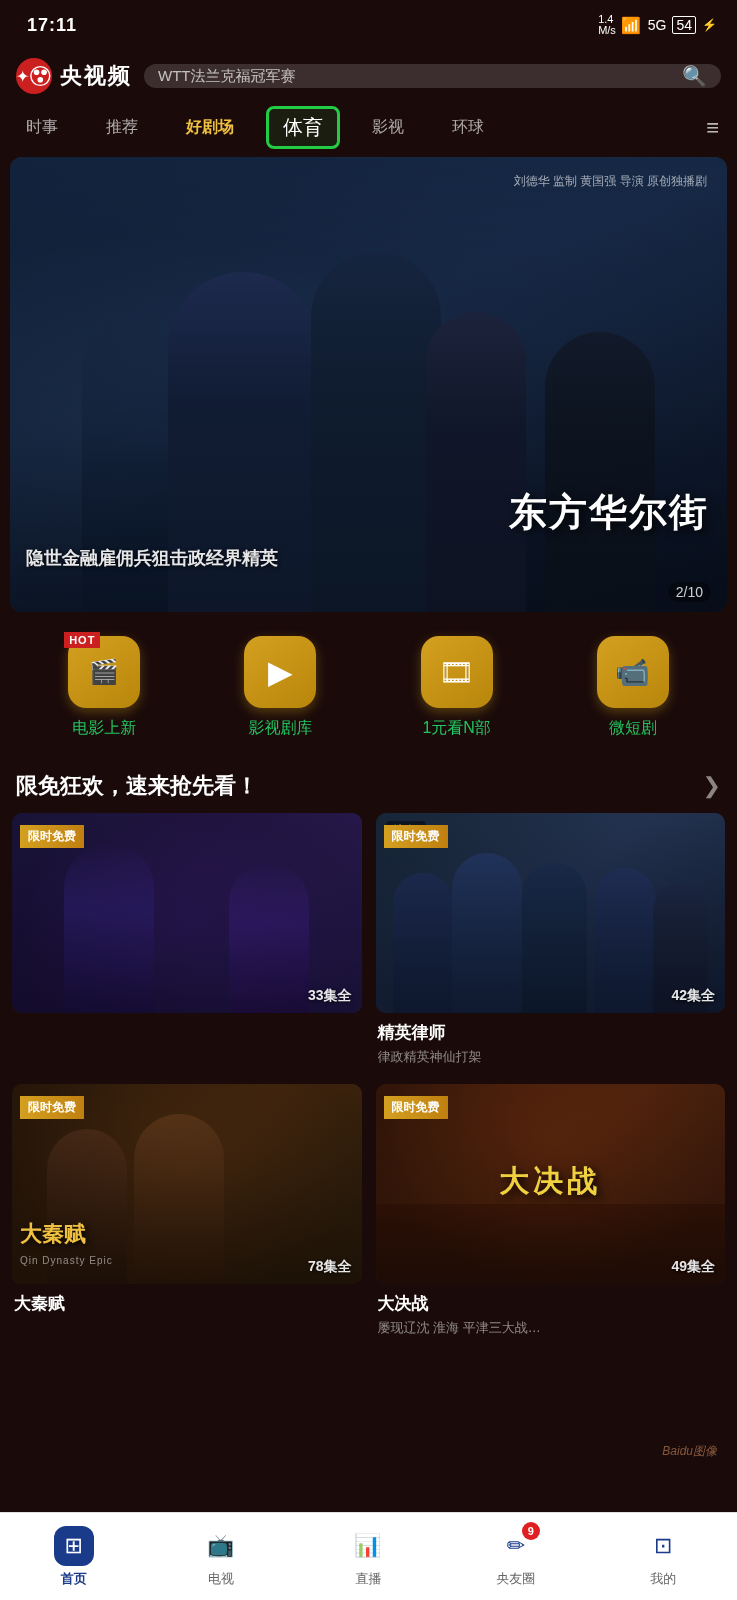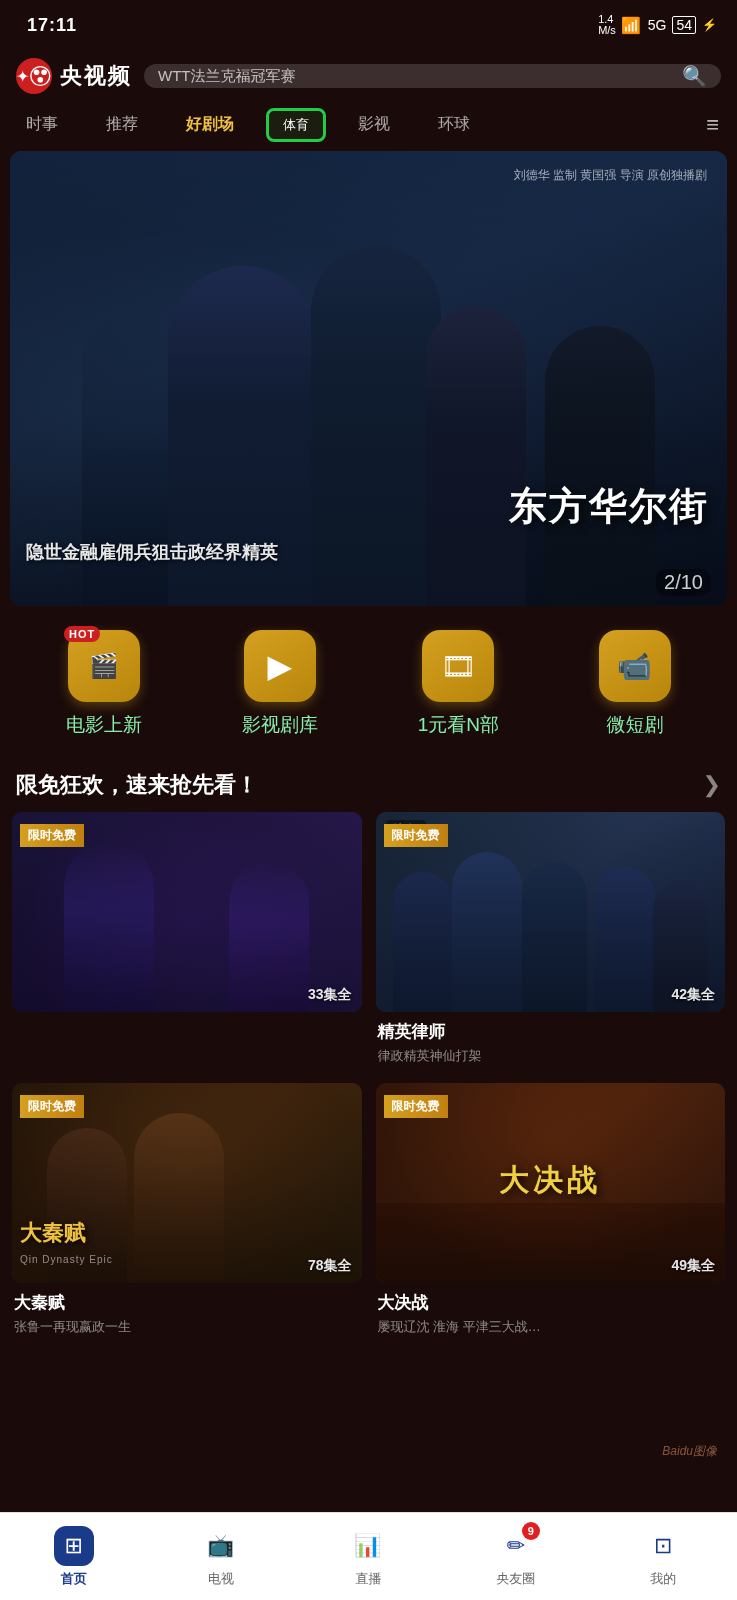--- a/index.html
+++ b/index.html
@@ -101,21 +101,21 @@
       white-space: nowrap;
       flex-shrink: 0;
       border-radius: 6px;
     }
     .nav-tab.active {
       color: #f0c040;
       font-weight: 700;
     }
     .nav-tab.highlighted {
       color: #fff;
-      font-size: 13px;
+      font-size: 20px;
       border: 3px solid #22cc44;
       border-radius: 8px;
       background: rgba(34,204,68,0.1);
       padding: 5px 14px;
     }
     .nav-menu-btn {
       margin-left: auto;
       font-size: 22px;
       color: rgba(255,255,255,0.7);
       padding: 4px 8px;
@@ -165,21 +165,21 @@
       position: absolute;
       top: 16px;
       right: 20px;
       font-size: 12px;
       color: rgba(255,255,255,0.6);
     }
     .banner-page {
       position: absolute;
       bottom: 10px;
       right: 16px;
-      font-size: 20px;
+      font-size: 14px;
       color: rgba(255,255,255,0.8);
       background: rgba(0,0,0,0.4);
       padding: 2px 8px;
       border-radius: 10px;
     }
 
     
     .categories {
       display: flex;
       justify-content: space-around;
@@ -207,26 +207,26 @@
     }
     .category-icon .badge {
       position: absolute;
       top: -4px;
       left: -4px;
       background: #cc2020;
       color: #fff;
       font-size: 11px;
       font-weight: 700;
       padding: 2px 5px;
-      border-radius: 8px;
+      border-radius: 0;
       letter-spacing: 1px;
     }
     .category-label {
-      font-size: 19px;
-      color: #86efac;
+      font-size: 16px;
+      color: #22c55e;
       white-space: nowrap;
     }
 
     
     .section-header {
       display: flex;
       align-items: center;
       justify-content: space-between;
       padding: 20px 16px 12px;
     }
@@ -553,21 +553,20 @@
           <div style="position:absolute;top:0;left:0;right:0;bottom:0;background:radial-gradient(ellipse at 50% 40%,rgba(200,120,40,0.2) 0%,transparent 70%);"></div>
           <div style="position:absolute;top:0;left:0;right:0;bottom:0;background:linear-gradient(180deg,rgba(30,15,5,0.3) 0%,rgba(15,8,3,0.7) 100%);"></div>
           <div style="position:absolute;bottom:35px;left:8px;right:8px;text-align:left;font-size:22px;font-weight:900;color:#f0c040;text-shadow:2px 2px 6px rgba(0,0,0,0.9);">大秦赋</div>
           <div style="position:absolute;bottom:18px;left:8px;font-size:10px;color:rgba(255,255,255,0.5);letter-spacing:1px;">Qin Dynasty Epic</div>
         </div>
         <div class="card-badge">限时免费</div>
         <div class="card-episodes">78集全</div>
       </div>
       <div class="card-info">
         <div class="card-name">大秦赋</div>
-        <div class="card-desc">张鲁一再现嬴政一生</div>
       </div>
     </div>
 
     <div class="content-card">
       <div class="card-thumb card-bg-4">
         <div style="position:absolute;top:0;left:0;right:0;bottom:0;overflow:hidden;">
 
           <div style="position:absolute;bottom:0;left:0;right:0;height:80px;background:linear-gradient(to top,#2a1008,#401808);"></div>
           <div style="position:absolute;top:0;left:0;right:0;bottom:0;background:radial-gradient(ellipse at 50% 30%,rgba(200,80,20,0.3) 0%,transparent 70%);"></div>
           <div style="position:absolute;top:0;left:0;right:0;bottom:0;background:linear-gradient(180deg,rgba(30,10,5,0.3) 0%,rgba(20,8,3,0.6) 100%);"></div>

